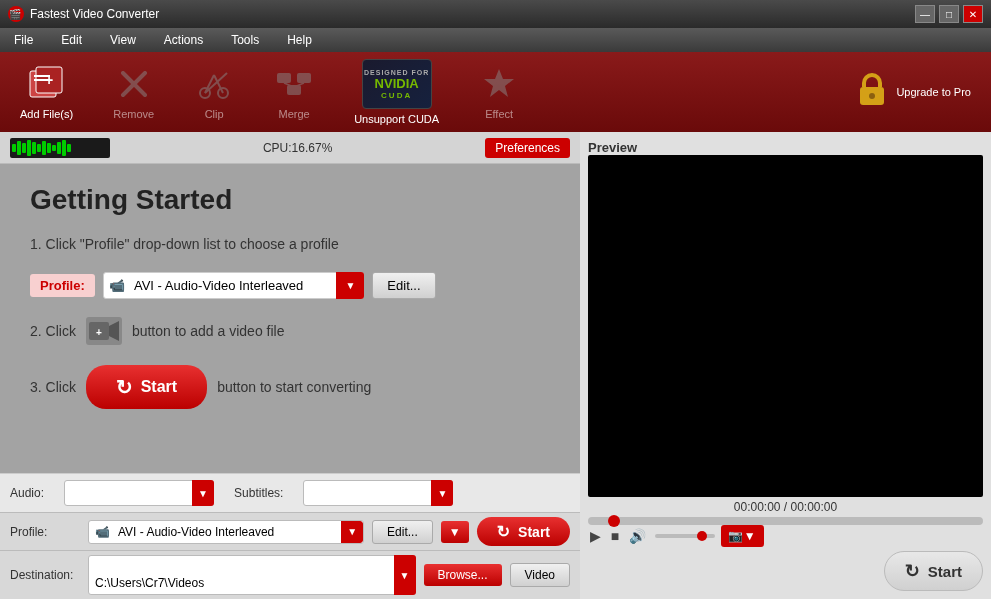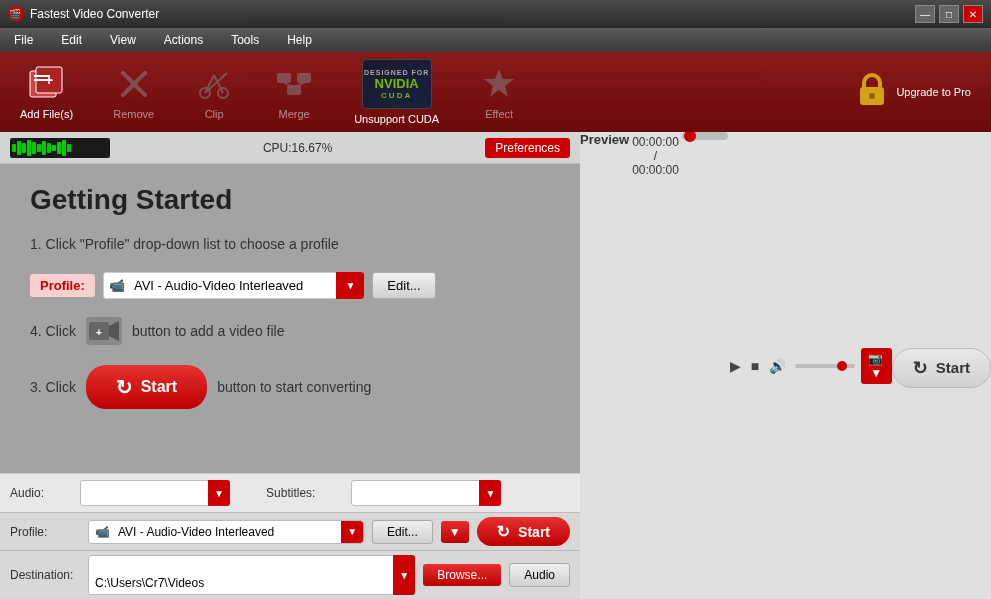--- a/index.html
+++ b/index.html
@@ -123,21 +123,21 @@
       cursor: pointer;
       display: flex; align-items: center; gap: 8px;
     }
 
     
     .bottom-controls {
       background: #e8e8e8;
       border-top: 1px solid #ccc;
       padding: 6px 10px;
       display: flex;
-      gap: 36px;
+      gap: 20px;
       align-items: center;
     }
     .bc-label { font-size: 12px; color: #333; }
     .bc-select-wrap { position: relative; display: inline-flex; align-items: center; }
     .bc-select { min-width: 150px; padding: 4px 28px 4px 6px; font-size: 12px; border: 1px solid #bbb; border-radius: 3px; background: white; }
     .bc-arrow { position: absolute; right: 0; top: 0; bottom: 0; width: 22px; background: #cc0000; display: flex; align-items: center; justify-content: center; color: white; font-size: 10px; border-radius: 0 3px 3px 0; pointer-events: none; }
 
     
     .footer-row {
       background: #d8d8d8;
@@ -188,21 +188,21 @@
     .wave-bar:nth-child(7) { height: 14px; }
     .wave-bar:nth-child(8) { height: 10px; }
     .wave-bar:nth-child(9) { height: 6px; }
     .wave-bar:nth-child(10) { height: 12px; }
     .wave-bar:nth-child(11) { height: 16px; }
     .wave-bar:nth-child(12) { height: 8px; }
 
     .app-wrapper { display: flex; flex-direction: column; height: 599px; }
     .content-area { display: flex; flex: 1; overflow: hidden; }
     .left-side { flex: 0 0 580px; display: flex; flex-direction: column; }
-    .right-side { flex: 1; background: #e0e0e0; display: flex; flex-direction: row; }
+    .right-side { flex: 1; background: #e0e0e0; display: flex; flex-direction: column; padding: 8px; }
   </style>
 </head>
 <body>
 
 <div class="app-wrapper">
 
   <div class="title-bar">
     <div class="title-bar-icon">🎬</div>
     <span class="title-bar-text">Fastest Video Converter</span>
     <div class="title-bar-controls">
@@ -334,21 +334,21 @@
                 <span style="padding:5px 60px 5px 2px;font-size:13px;min-width:180px;">AVI - Audio-Video Interleaved</span>
                 <div style="position:absolute;right:0;top:0;bottom:0;width:28px;background:#cc0000;display:flex;align-items:center;justify-content:center;color:white;font-size:10px;border-radius:0 3px 3px 0;">▼</div>
               </div>
             </div>
             <button class="edit-btn">Edit...</button>
           </div>
         </div>
 
         <div style="margin-bottom:18px;">
           <div class="gs-step">
-            <span>4. Click</span>
+            <span>2. Click</span>
             <div style="width:36px;height:28px;background:#888;border-radius:3px;display:flex;align-items:center;justify-content:center;">
               <svg width="30" height="22" viewBox="0 0 30 22">
                 <rect x="0" y="2" width="20" height="18" rx="2" fill="#666"></rect>
                 <polygon points="20,6 30,1 30,21 20,16" fill="#555"></polygon>
                 <text x="10" y="16" font-size="10" fill="white" text-anchor="middle" font-weight="bold">+</text>
               </svg>
             </div>
             <span>button to add a video file</span>
           </div>
         </div>
@@ -395,21 +395,21 @@
         </button>
       </div>
 
       <div class="footer-row">
         <span class="footer-label">Destination:</span>
         <div class="footer-input-wrap">
           <input type="text" class="footer-input" value="C:\Users\Cr7\Videos" style="">
           <div class="footer-arrow">▼</div>
         </div>
         <button class="footer-btn">Browse...</button>
-        <button class="footer-btn-gray">Audio</button>
+        <button class="footer-btn-gray">Video</button>
       </div>
 
     </div>
 
     <div class="right-side">
       <span class="preview-label">Preview</span>
       <div class="preview-screen"></div>
       <div class="timecode">00:00:00 / 00:00:00</div>
       <div class="video-seek">
         <div class="video-seek-thumb"></div>

